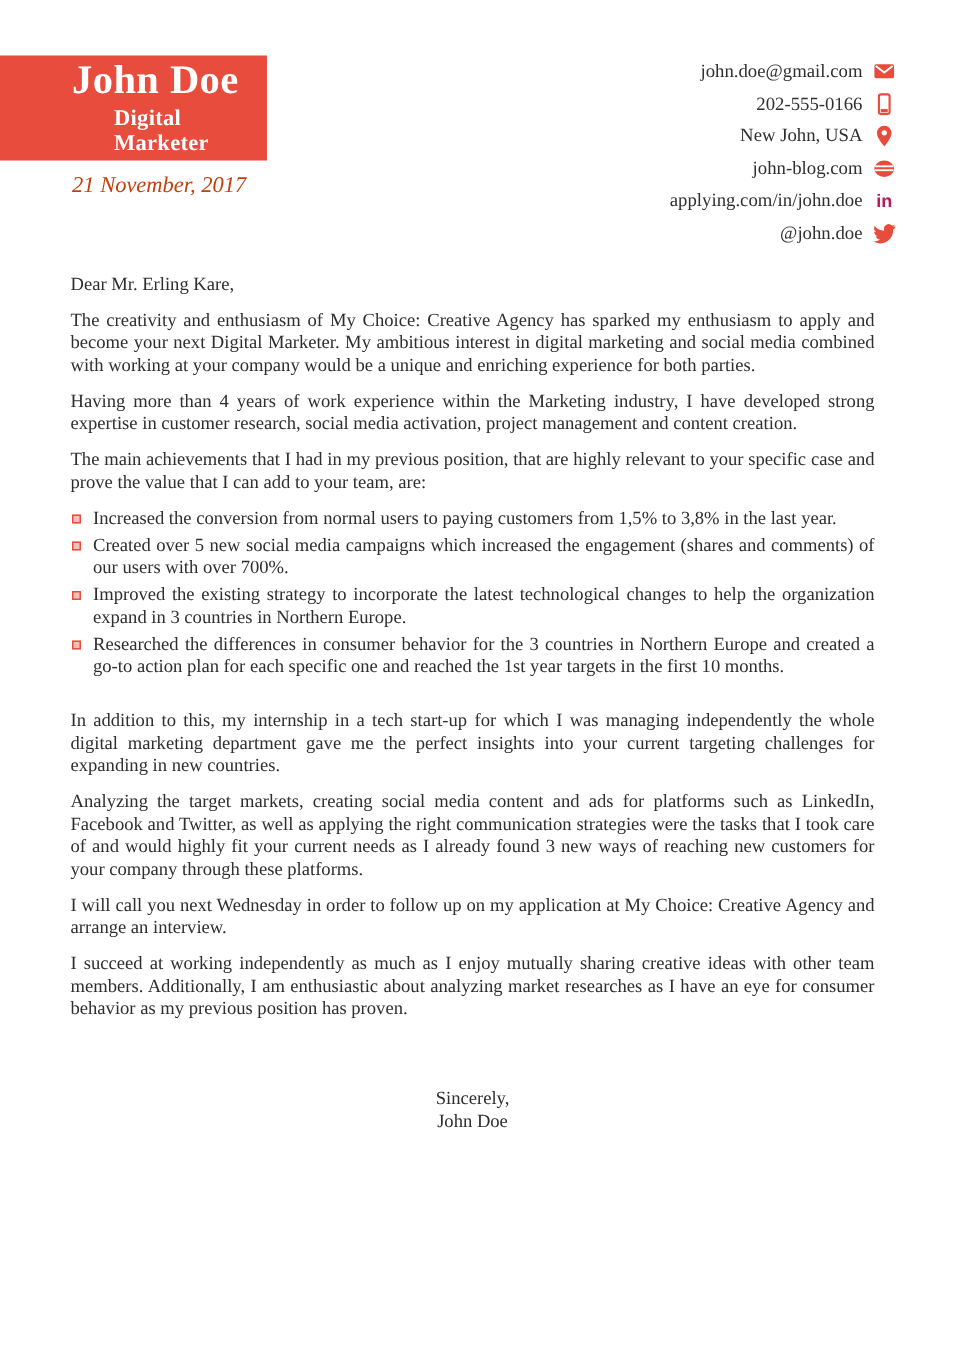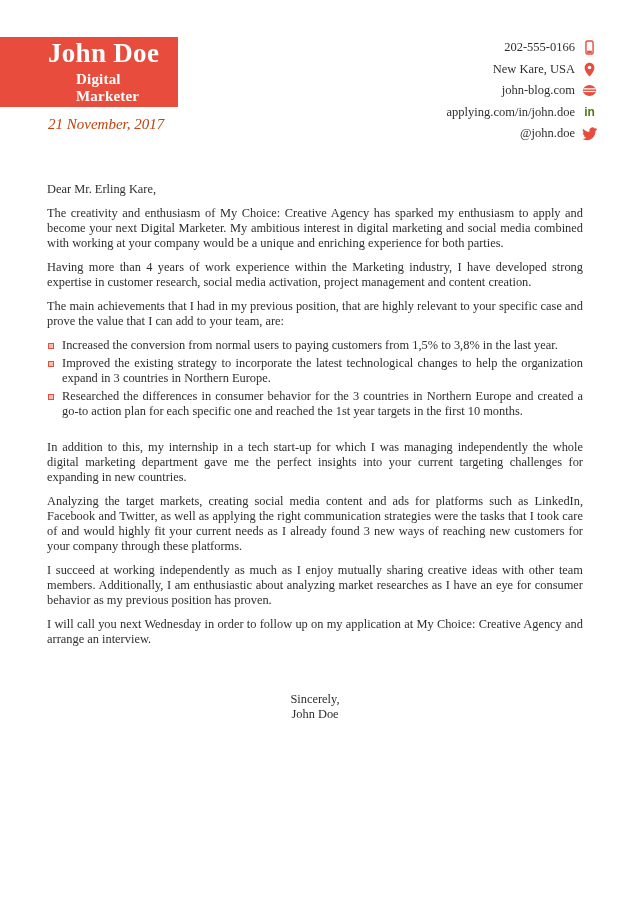--- a/index.html
+++ b/index.html
@@ -44,21 +44,21 @@
   .contact-row .ctext {
     font-size: 12.5px; color: #2f2f2f; white-space: nowrap;
   }
   .contact-row .cicon {
     width: 15px; height: 15px; margin-left: 7px;
     display: flex; align-items: center; justify-content: center; flex: 0 0 15px;
   }
   .cicon svg { display: block; }
   .linkedin-glyph {
     font-family: "Liberation Sans", sans-serif;
-    font-weight: 700; font-size: 12px; color: #4d7c0f; line-height: 1;
+    font-weight: 700; font-size: 12px; color: #be185d; line-height: 1;
   }
 
   
   .letter {
     position: absolute; left: 47px; top: 182px; width: 536px;
     font-size: 12.4px; line-height: 15px; color: #2e2e2e;
     text-align: justify;
   }
   .letter .salutation { margin: 0 0 9px 0; text-align: left; }
   .letter p { margin: 0 0 9px 0; }
@@ -85,33 +85,42 @@
 <div class="page">
 
   <div class="name-block">
     <div class="name">John Doe</div>
     <div class="job-title">Digital Marketer</div>
   </div>
   <div class="date-line">21 November, 2017</div>
 
   <div class="contact">
 
+    <div class="contact-row">
+      <span class="ctext">john.doe@gmail.com</span>
+      <span class="cicon">
+        <svg width="15" height="15" viewBox="0 0 16 16">
+          <rect x="1" y="3" width="14" height="10" rx="1.2" fill="#e74c3c"></rect>
+          <path d="M2 4.3l6 4.6 6-4.6" stroke="#ffffff" stroke-width="1.4" fill="none"></path>
+        </svg>
+      </span>
+    </div>
 
     <div class="contact-row">
       <span class="ctext">202-555-0166</span>
       <span class="cicon">
         <svg width="15" height="15" viewBox="0 0 16 16">
           <rect x="4.2" y="1" width="7.6" height="14" rx="1.6" fill="none" stroke="#e74c3c" stroke-width="1.5"></rect>
           <rect x="5.5" y="11.4" width="5" height="2.4" fill="#e74c3c"></rect>
         </svg>
       </span>
     </div>
 
     <div class="contact-row">
-      <span class="ctext">New Kare, USA</span>
+      <span class="ctext">New John, USA</span>
       <span class="cicon">
         <svg width="15" height="15" viewBox="0 0 16 16">
           <path d="M8 0.8C5.1 0.8 2.8 3.1 2.8 6c0 3.9 5.2 9.4 5.2 9.4s5.2-5.5 5.2-9.4C13.2 3.1 10.9 0.8 8 0.8z" fill="#e74c3c"></path>
           <circle cx="8" cy="5.9" r="1.9" fill="#ffffff"></circle>
         </svg>
       </span>
     </div>
 
     <div class="contact-row">
       <span class="ctext">john-blog.com</span>
@@ -149,32 +158,36 @@
     <p>Having more than 4 years of work experience within the Marketing industry, I have developed strong expertise in customer research, social media activation, project management and content creation.</p>
     <p>The main achievements that I had in my previous position, that are highly relevant to your specific case and prove the value that I can add to your team, are:</p>
 
     <ul>
       <li>
         <span class="bullet-square"></span>
         <span>Increased the conversion from normal users to paying customers from 1,5% to 3,8% in the last year.</span>
       </li>
       <li>
         <span class="bullet-square"></span>
+        <span>Created over 5 new social media campaigns which increased the engagement (shares and comments) of our users with over 700%.</span>
+      </li>
+      <li>
+        <span class="bullet-square"></span>
         <span>Improved the existing strategy to incorporate the latest technological changes to help the organization expand in 3 countries in Northern Europe.</span>
       </li>
       <li>
         <span class="bullet-square"></span>
         <span>Researched the differences in consumer behavior for the 3 countries in Northern Europe and created a go-to action plan for each specific one and reached the 1st year targets in the first 10 months.</span>
       </li>
     </ul>
 
     <p class="after-list">In addition to this, my internship in a tech start-up for which I was managing independently the whole digital marketing department gave me the perfect insights into your current targeting challenges for expanding in new countries.</p>
     <p>Analyzing the target markets, creating social media content and ads for platforms such as LinkedIn, Facebook and Twitter, as well as applying the right communication strategies were the tasks that I took care of and would highly fit your current needs as I already found 3 new ways of reaching new customers for your company through these platforms.</p>
+    <p>I will call you next Wednesday in order to follow up on my application at My Choice: Creative Agency and arrange an interview.</p>
     <p>I succeed at working independently as much as I enjoy mutually sharing creative ideas with other team members. Additionally, I am enthusiastic about analyzing market researches as I have an eye for consumer behavior as my previous position has proven.</p>
-    <p>I will call you next Wednesday in order to follow up on my application at My Choice: Creative Agency and arrange an interview.</p>
 
     <div class="closing-block">
       <div>Sincerely,</div>
       <div>John Doe</div>
     </div>
   </div>
 
 </div>
 
 </body></html>

